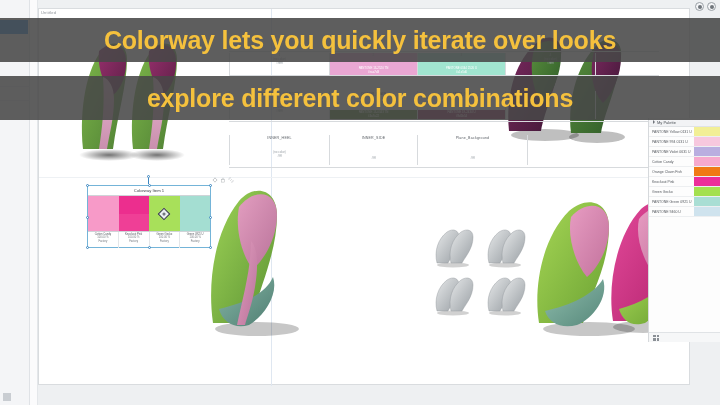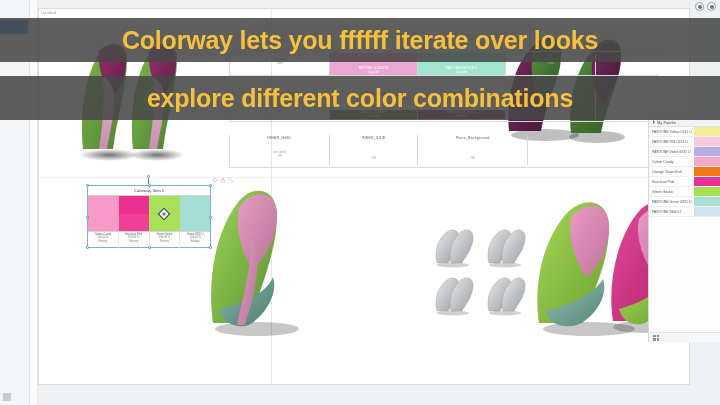--- a/index.html
+++ b/index.html
@@ -543,18 +543,18 @@
         </span>
     </div>
   </div>
 
   <div id="top-icons">
     <span class="top-ic"></span>
     <span class="top-ic"></span>
   </div>
 
   <div class="band" id="band1">
-    <span>Colorway lets you ffffff iterate over looks</span>
+    <span>Colorway lets you quickly iterate over looks</span>
   </div>
   <div class="band" id="band2">
     <span>explore different color combinations</span>
   </div>
 </div>
 
 </body></html>

